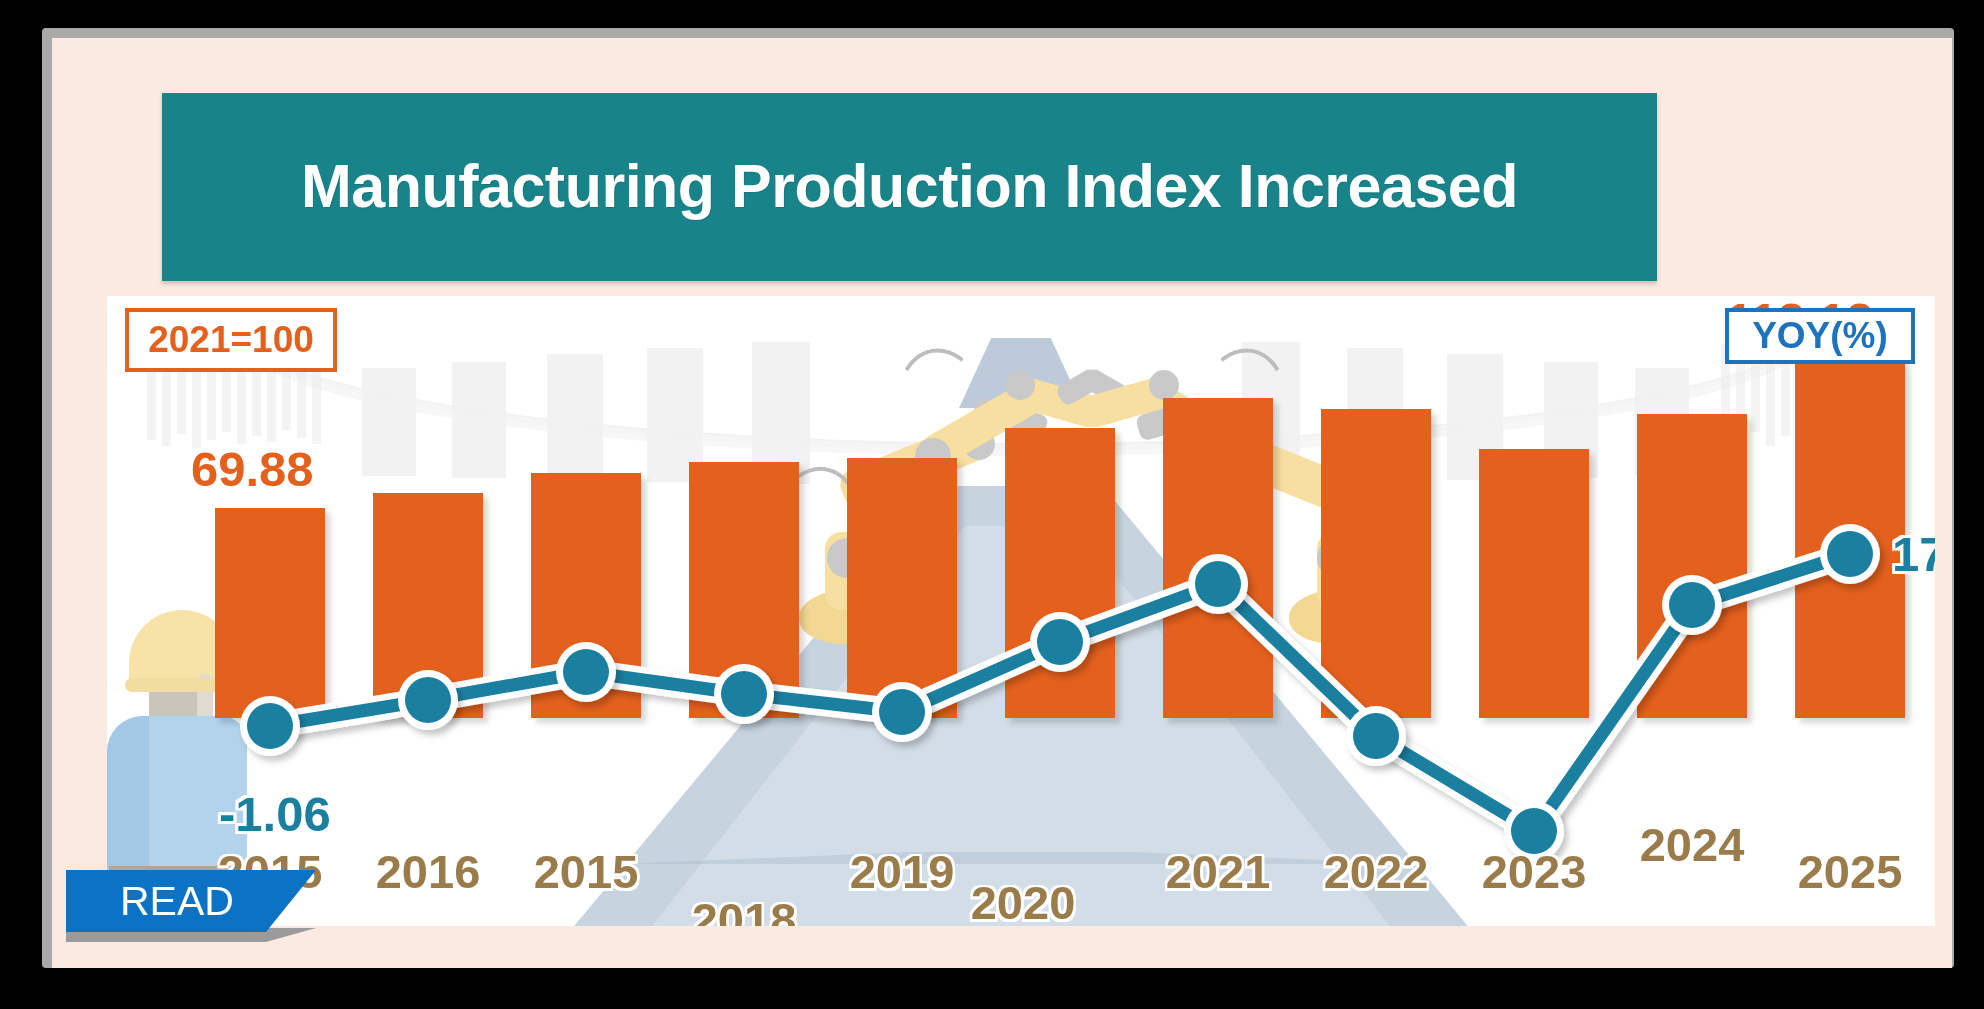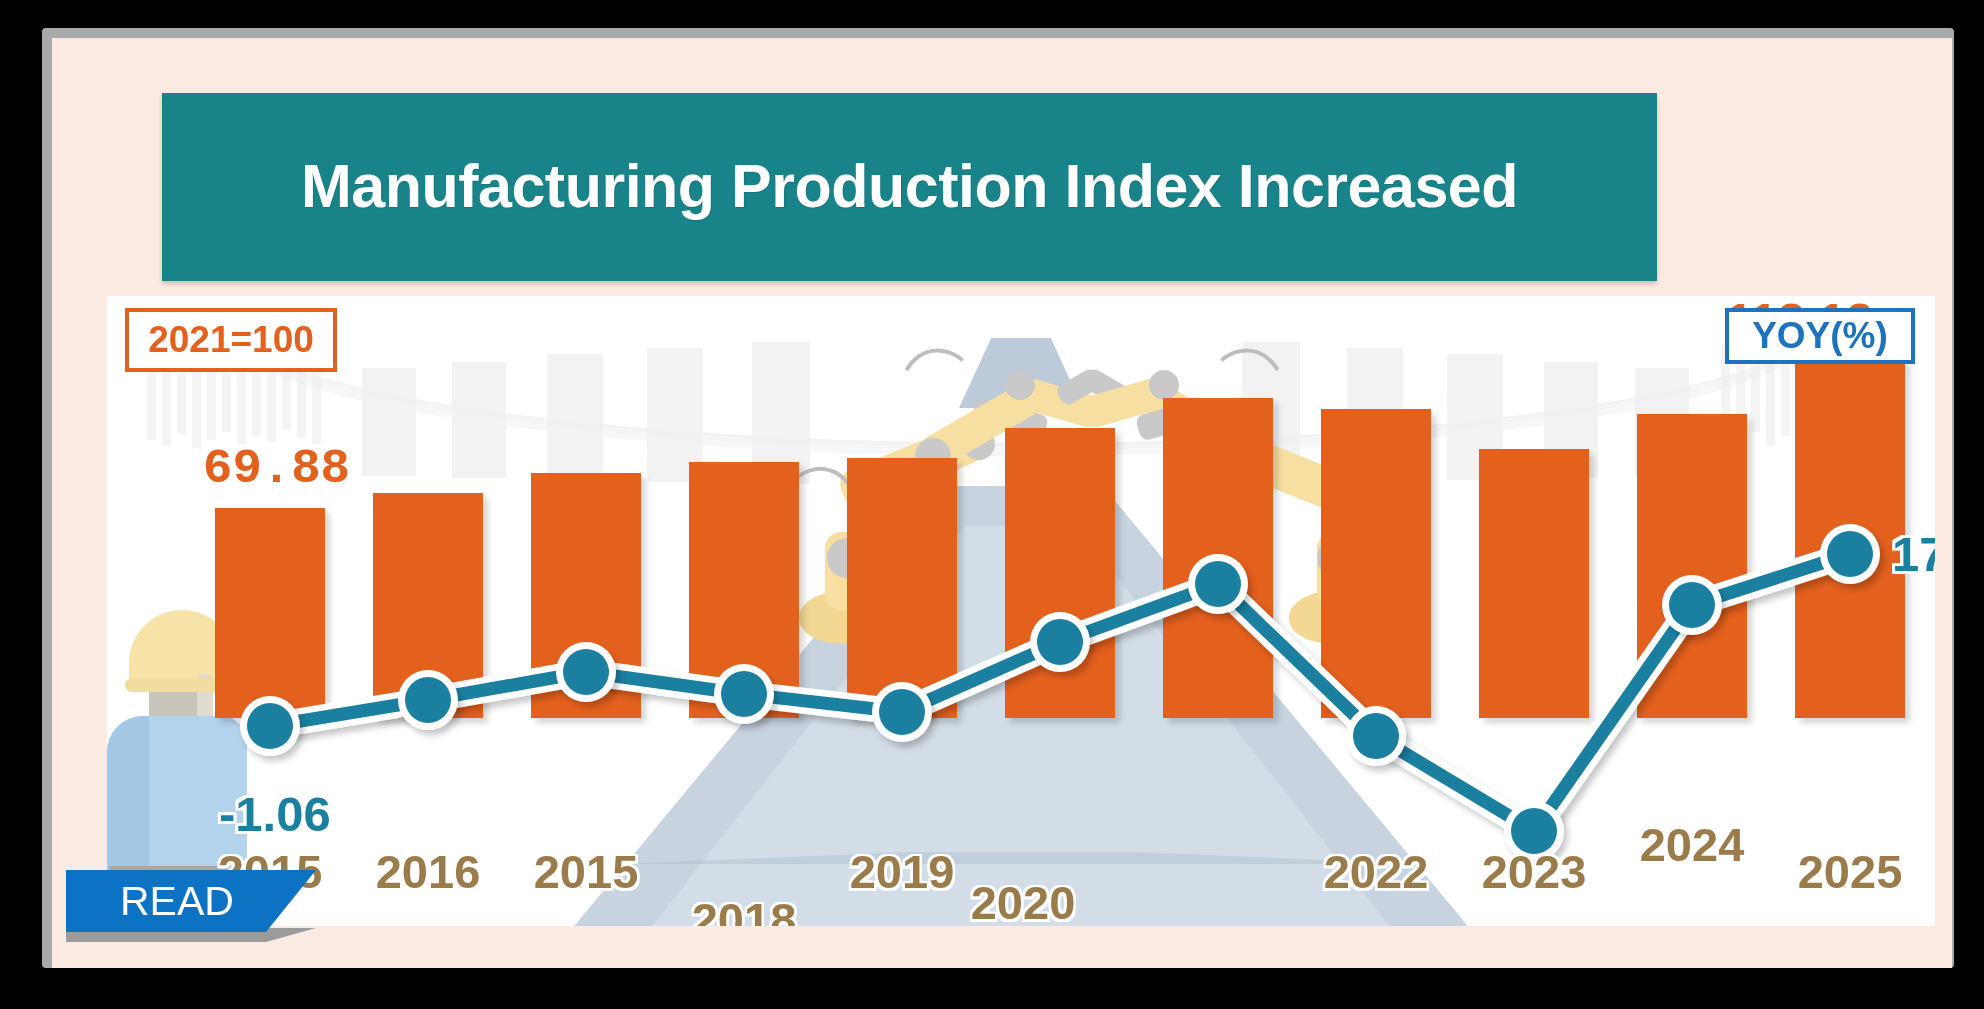--- a/index.html
+++ b/index.html
@@ -419,38 +419,39 @@
             <circle cx="795" cy="416" r="23" fill="#1b7fa0"></circle>
             <circle cx="953" cy="346" r="23" fill="#1b7fa0"></circle>
             <circle cx="1111" cy="288" r="23" fill="#1b7fa0"></circle>
             <circle cx="1269" cy="440" r="23" fill="#1b7fa0"></circle>
             <circle cx="1427" cy="535" r="23" fill="#1b7fa0"></circle>
             <circle cx="1585" cy="309" r="23" fill="#1b7fa0"></circle>
             <circle cx="1743" cy="258" r="23" fill="#1b7fa0"></circle>
           </g>
         </svg>
 
-        <div class="lbl lbl-bar" style="left:96px; top:145px;font-family:Liberation Mono, monospace;">69.88</div>
+        <div class="lbl lbl-bar" style="left:84px; top:145px;">69.88</div>
 
         <div class="lbl lbl-bar" style="left:1619px; top:-4px;">113.12</div>
 
         <div class="lbl lbl-line" style="left:112px; top:490px;">-1.06</div>
 
         <div class="lbl lbl-line" style="left:1785px; top:230px;">17.87</div>
 
         <div class="badge badge-base">2021=100</div>
 
         <div class="badge badge-yoy">YOY(%)</div>
 
         <div class="year" style="left:83px;   top:548px; width:160px;">2015</div>
         <div class="year" style="left:241px;  top:548px; width:160px;">2016</div>
         <div class="year" style="left:399px;  top:548px; width:160px;">2015</div>
         <div class="year" style="left:557px;  top:548px; width:160px;margin-top:48px;">2018</div>
         <div class="year" style="left:715px;  top:548px; width:160px;">2019</div>
         <div class="year" style="left:836px;  top:548px; width:160px;margin-top:31px;">2020</div>
+        <div class="year" style="left:1031px; top:548px; width:160px;">2021</div>
         <div class="year" style="left:1189px; top:548px; width:160px;">2022</div>
         <div class="year" style="left:1347px; top:548px; width:160px;">2023</div>
         <div class="year" style="left:1505px; top:521px; width:160px;">2024</div>
         <div class="year" style="left:1663px; top:548px; width:160px;">2025</div>
 
       </div>
     </div>
 
     <div class="read-shadow"></div>
     <div class="read-banner">

